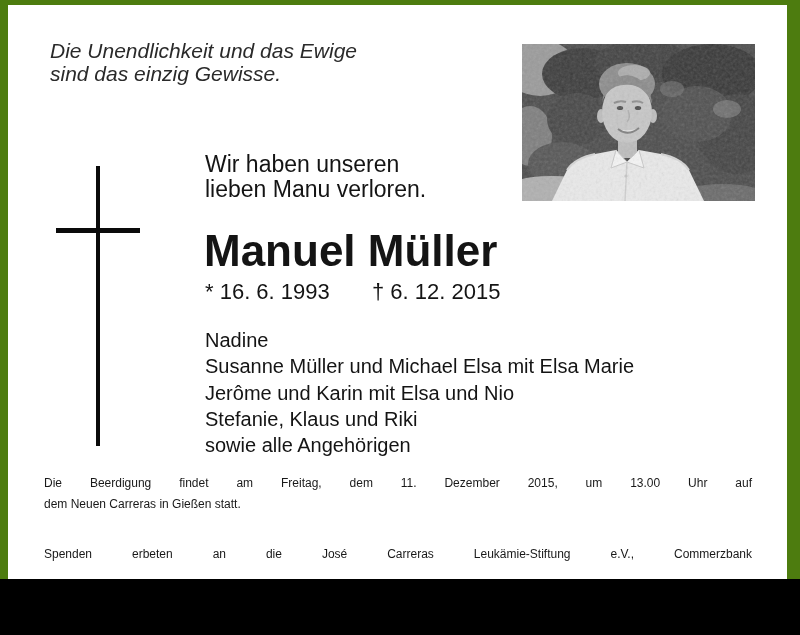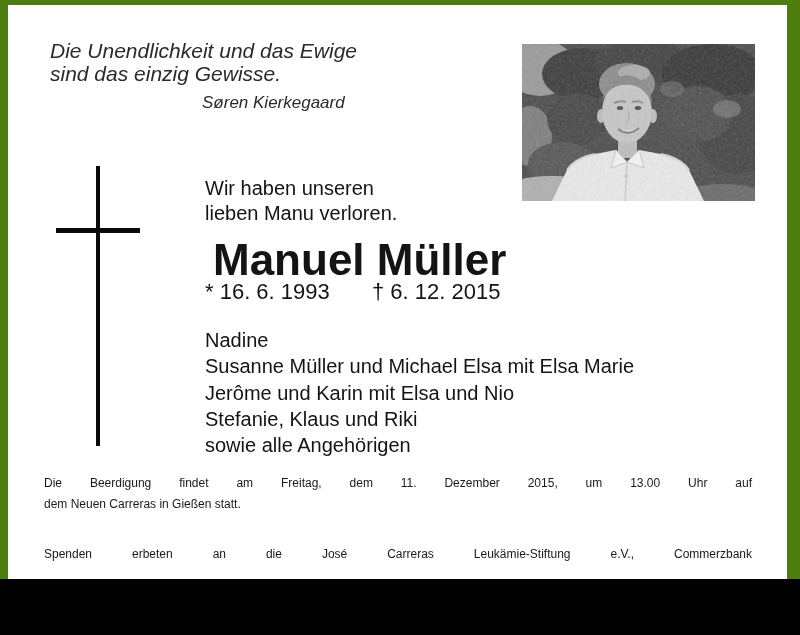--- a/index.html
+++ b/index.html
@@ -9,43 +9,42 @@
 
   .quote{position:absolute;left:42px;top:34px;font-style:italic;font-size:21px;line-height:23px;color:#2a2a2a;}
   .quote .attribution{margin-left:152px;margin-top:6px;font-size:17px;}
 
   .photo{position:absolute;left:514px;top:39px;width:233px;height:157px;display:block;}
 
   .cross{position:absolute;left:48px;top:161px;width:84px;height:280px;}
   .cross .v{position:absolute;left:40px;top:0;width:4px;height:280px;background:#0a0a0a;}
   .cross .h{position:absolute;left:0;top:62px;width:84px;height:5px;background:#0a0a0a;}
 
-  .intro{position:absolute;left:197px;top:147px;font-size:20px;line-height:25px;margin-top:24px;}
-  .name{position:absolute;left:192px;top:219px;margin:13px;font-size:44px;line-height:46px;
+  .intro{position:absolute;left:197px;top:147px;font-size:23px;line-height:25px;}
+  .name{position:absolute;left:192px;top:219px;margin:4px;font-size:44px;line-height:46px;
         font-weight:700;letter-spacing:0px;white-space:nowrap;}
   .dates{position:absolute;left:197px;top:274px;font-size:22px;white-space:nowrap;}
   .dates .birth{display:inline-block;width:167px;}
   .mourners{position:absolute;left:197px;top:322px;font-size:20px;line-height:26.3px;}
 
   .para{position:absolute;left:36px;width:708px;font-size:12px;line-height:20.5px;color:#191919;}
   .para-funeral{top:468px;}
   .para-donation{top:539px;}
   .line-just{text-align:justify;text-align-last:justify;}
   .line-left{text-align:left;}
 </style>
 </head>
 <body>
 
 <div class="page">
   <div class="card">
 
     <div class="quote">
       <div>Die Unendlichkeit und das Ewige</div>
       <div>sind das einzig Gewisse.</div>
-      <div class="attribution">Søren Kierkegaard</div>
     </div>
 
     <svg class="photo" viewBox="0 0 233 157" role="img" aria-label="Schwarz-weiß Porträt eines jungen Mannes im weißen Hemd vor Bäumen">
       <defs>
         <filter id="grain" x="0" y="0" width="100%" height="100%">
           <feTurbulence type="fractalNoise" baseFrequency="0.35" numOctaves="3" result="n"></feTurbulence>
           <feColorMatrix in="n" type="saturate" values="0"></feColorMatrix>
           <feComponentTransfer>
               <feFuncA type="linear" slope="0.45" intercept="0"></feFuncA>
             </feComponentTransfer>

